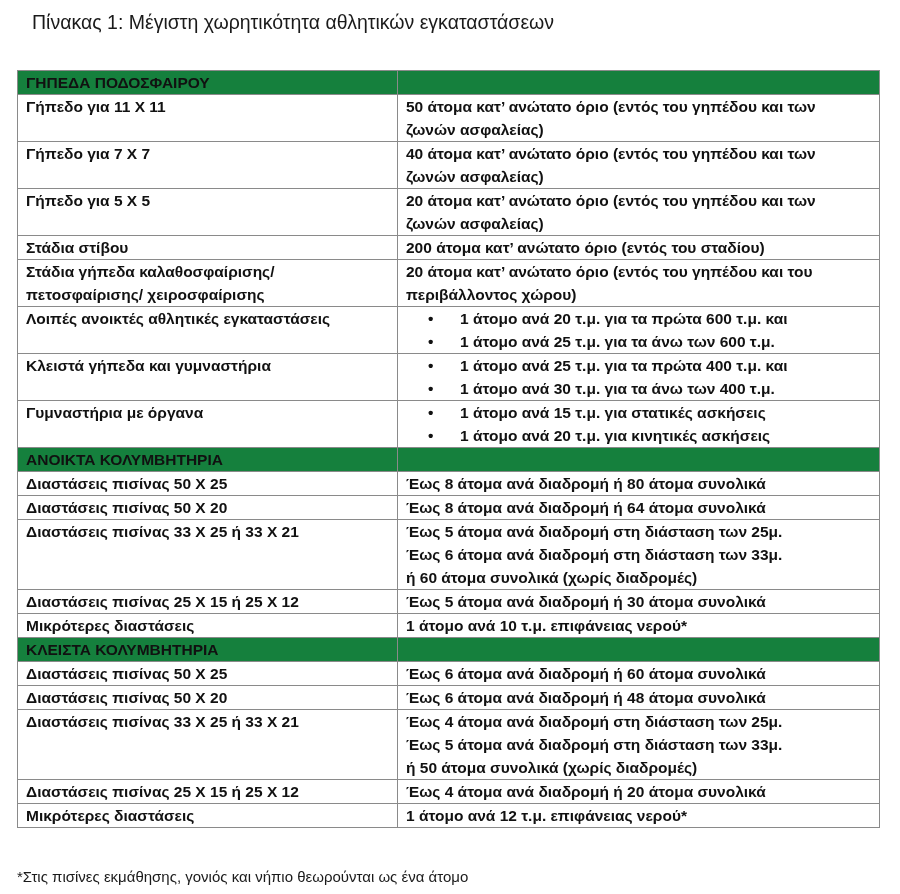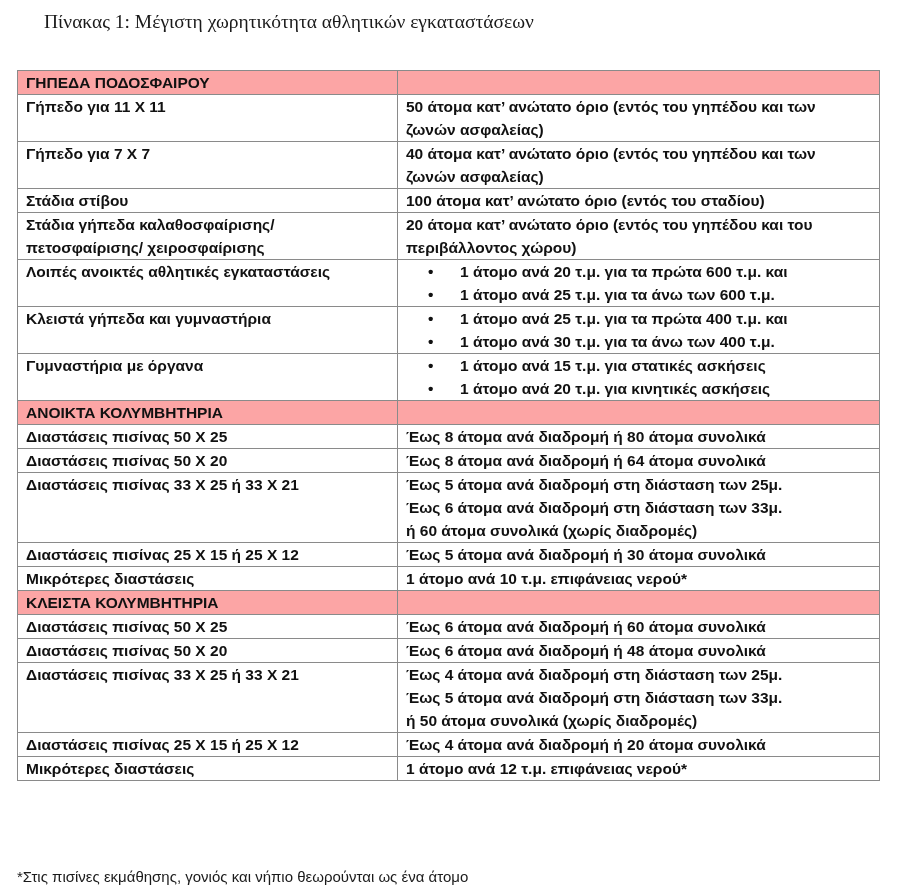--- a/index.html
+++ b/index.html
@@ -1,32 +1,32 @@
 <!DOCTYPE html>
 <html><head>
 <meta charset="utf-8">
 <style>
   html, body { margin: 0; padding: 0; }
   body {
     width: 900px; height: 894px; background: #ffffff; position: relative; overflow: hidden;
     font-family: "Liberation Sans", "DejaVu Sans", sans-serif; color: #111;
   }
   .title {
-    position: absolute; left: 44px; top: 11px; font-size: 19.5px; color: #1a1a1a; white-space: nowrap; font-family: Liberation Serif, serif;
+    position: absolute; left: 32px; top: 11px; font-size: 19.5px; color: #1a1a1a; white-space: nowrap;
   }
   table.cap {
     position: absolute; left: 17px; top: 70px; width: 862px;
     border-collapse: collapse; table-layout: fixed; font-size: 15.5px;
   }
   table.cap td {
     border: 1.5px solid #8a8a8a; padding: 0 8px; vertical-align: top; line-height: 23px; font-weight: bold;
   }
   table.cap col.c1 { width: 380px; }
   table.cap col.c2 { width: 482px; }
-  tr.sec td { background: #fca5a5; font-weight: bold; height: 23px; }
+  tr.sec td { background: #15803d; font-weight: bold; height: 23px; }
   tr.r1 td { height: 23px; }
   tr.r2 td { height: 46px; }
   tr.r3 td { height: 68px; }
   .bl { margin: 0; padding: 0; list-style: none; }
   .bl li { position: relative; padding-left: 54px; line-height: 23px; }
   .bl li .dot { position: absolute; left: 22px; top: 0; }
   .line { display: block; }
   .foot {
     position: absolute; left: 17px; top: 868px; font-size: 15px; color: #1a1a1a; white-space: nowrap;
   }
@@ -53,24 +53,31 @@
           <span class="line">ζωνών ασφαλείας)</span>
         </td>
       </tr>
       <tr class="r2">
         <td>Γήπεδο για 7 Χ 7</td>
         <td>
           <span class="line">40 άτομα κατ’ ανώτατο όριο (εντός του γηπέδου και των</span>
           <span class="line">ζωνών ασφαλείας)</span>
         </td>
       </tr>
+      <tr class="r2">
+        <td>Γήπεδο για 5 Χ 5</td>
+        <td>
+          <span class="line">20 άτομα κατ’ ανώτατο όριο (εντός του γηπέδου και των</span>
+          <span class="line">ζωνών ασφαλείας)</span>
+        </td>
+      </tr>
       <tr class="r1">
         <td>Στάδια στίβου</td>
         <td>
-          <span class="line">100 άτομα κατ’ ανώτατο όριο (εντός του σταδίου)</span>
+          <span class="line">200 άτομα κατ’ ανώτατο όριο (εντός του σταδίου)</span>
         </td>
       </tr>
       <tr class="r2">
         <td>
           <span class="line">Στάδια γήπεδα καλαθοσφαίρισης/</span>
           <span class="line">πετοσφαίρισης/ χειροσφαίρισης</span>
         </td>
         <td>
           <span class="line">20 άτομα κατ’ ανώτατο όριο (εντός του γηπέδου και του</span>
           <span class="line">περιβάλλοντος χώρου)</span>

